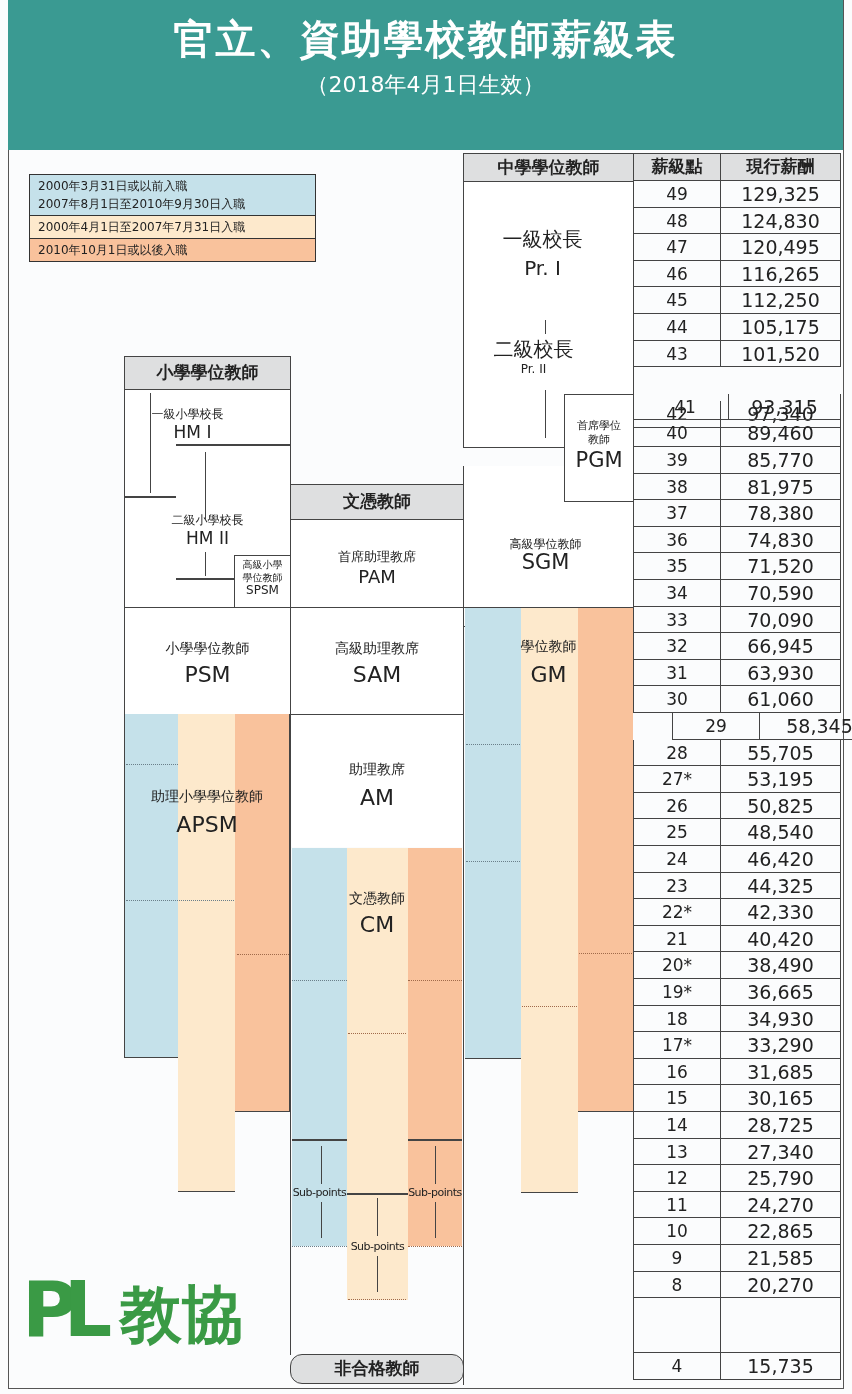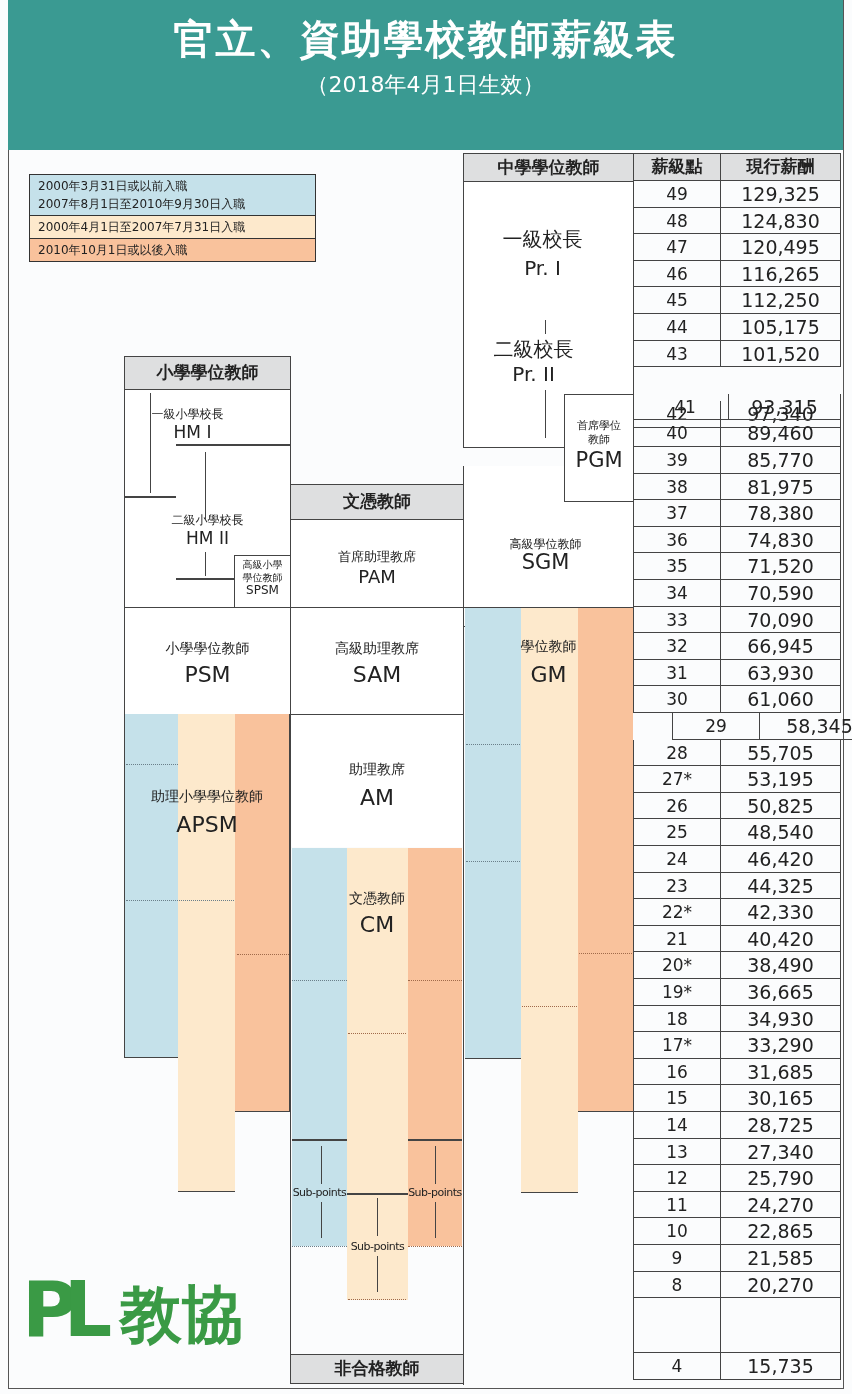--- a/index.html
+++ b/index.html
@@ -113,30 +113,30 @@
 <div class="arrow" style="left:321px;top:1202px;height:36px;"></div>
 <div class="arrow" style="left:435px;top:1146px;height:38px;"></div>
 <div class="arrow" style="left:435px;top:1202px;height:36px;"></div>
 <div class="arrow" style="left:377px;top:1198px;height:38px;"></div>
 <div class="arrow" style="left:377px;top:1256px;height:36px;"></div>
 <div class="abs sp" style="left:292px;top:1186px;width:55px;text-align:center;">Sub-points</div>
 <div class="abs sp" style="left:408px;top:1186px;width:54px;text-align:center;">Sub-points</div>
 <div class="abs sp" style="left:347px;top:1240px;width:61px;text-align:center;">Sub-points</div>
 <div class="abs" style="left:290px;top:890px;width:174px;text-align:center;font-size:14px;">文憑教師</div>
 <div class="abs" style="left:290px;top:912px;width:174px;text-align:center;font-size:22px;">CM</div>
-<div class="box ghead" style="left:290px;top:1354px;width:174px;height:30px;line-height:27px;">非合格教師</div>
+<div class="box ghead" style="left:290px;top:1354px;width:174px;height:30px;line-height:27px;border-radius:12px;">非合格教師</div>
 
 <div class="box ghead" style="left:463px;top:153px;width:171px;height:29px;line-height:26px;">中學學位教師</div>
 <div class="box" style="left:463px;top:181px;width:171px;height:134px;">
   <div class="lbl" style="top:44px;left:-12px;font-size:20px;">一級校長</div>
   <div class="lbl" style="top:74px;left:-12px;font-size:20px;">Pr. I</div>
 </div>
 <div class="box" style="left:463px;top:314px;width:171px;height:134px;border-top:none;">
   <div class="lbl" style="top:22px;left:-30px;font-size:20px;">二級校長</div>
-  <div class="lbl" style="top:48px;left:-30px;font-size:20px;">Pr. II</div>
+  <div class="lbl" style="top:48px;left:-30px;font-size:12px;">Pr. II</div>
 </div>
 <div class="arrow" style="left:545px;top:320px;height:14px;"></div>
 <div class="arrow" style="left:545px;top:390px;height:48px;"></div>
 <div class="box" style="left:463px;top:466px;width:171px;height:161px;border-top:none;">
   <div class="lbl" style="top:70px;left:-6px;font-size:12px;">高級學位教師</div>
   <div class="lbl" style="top:84px;left:-6px;font-size:21px;">SGM</div>
 </div>
 <div class="box" style="left:564px;top:394px;width:70px;height:108px;text-align:center;font-size:11px;line-height:14px;padding-top:24px;">
   <div>首席學位</div>
   <div>教師</div>

